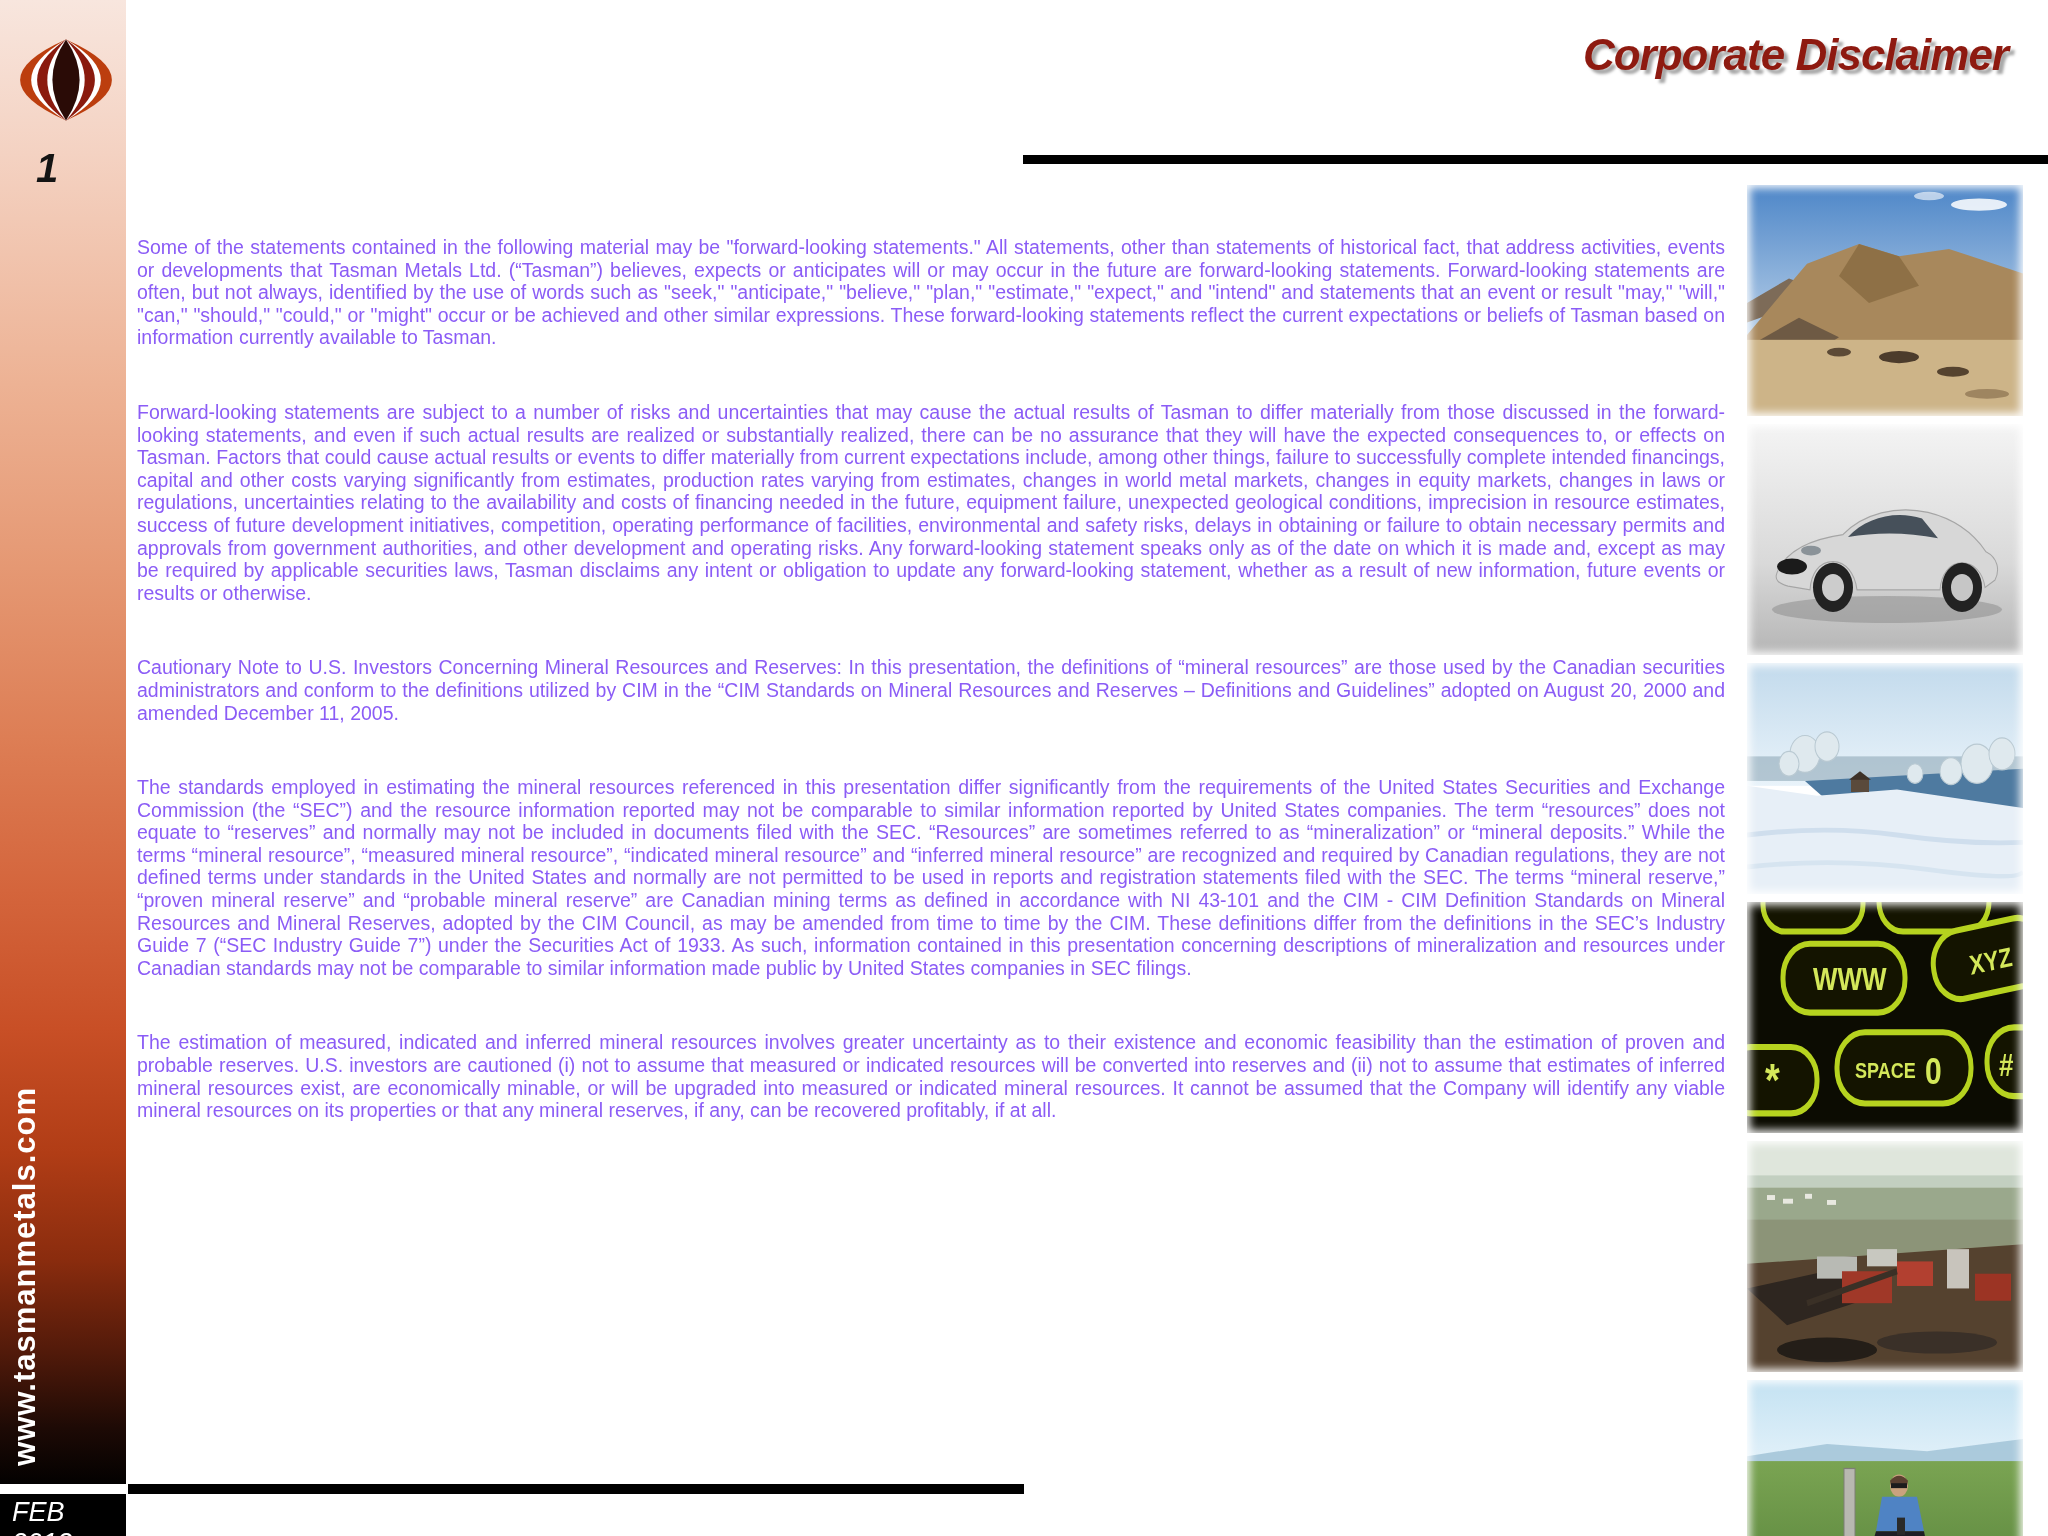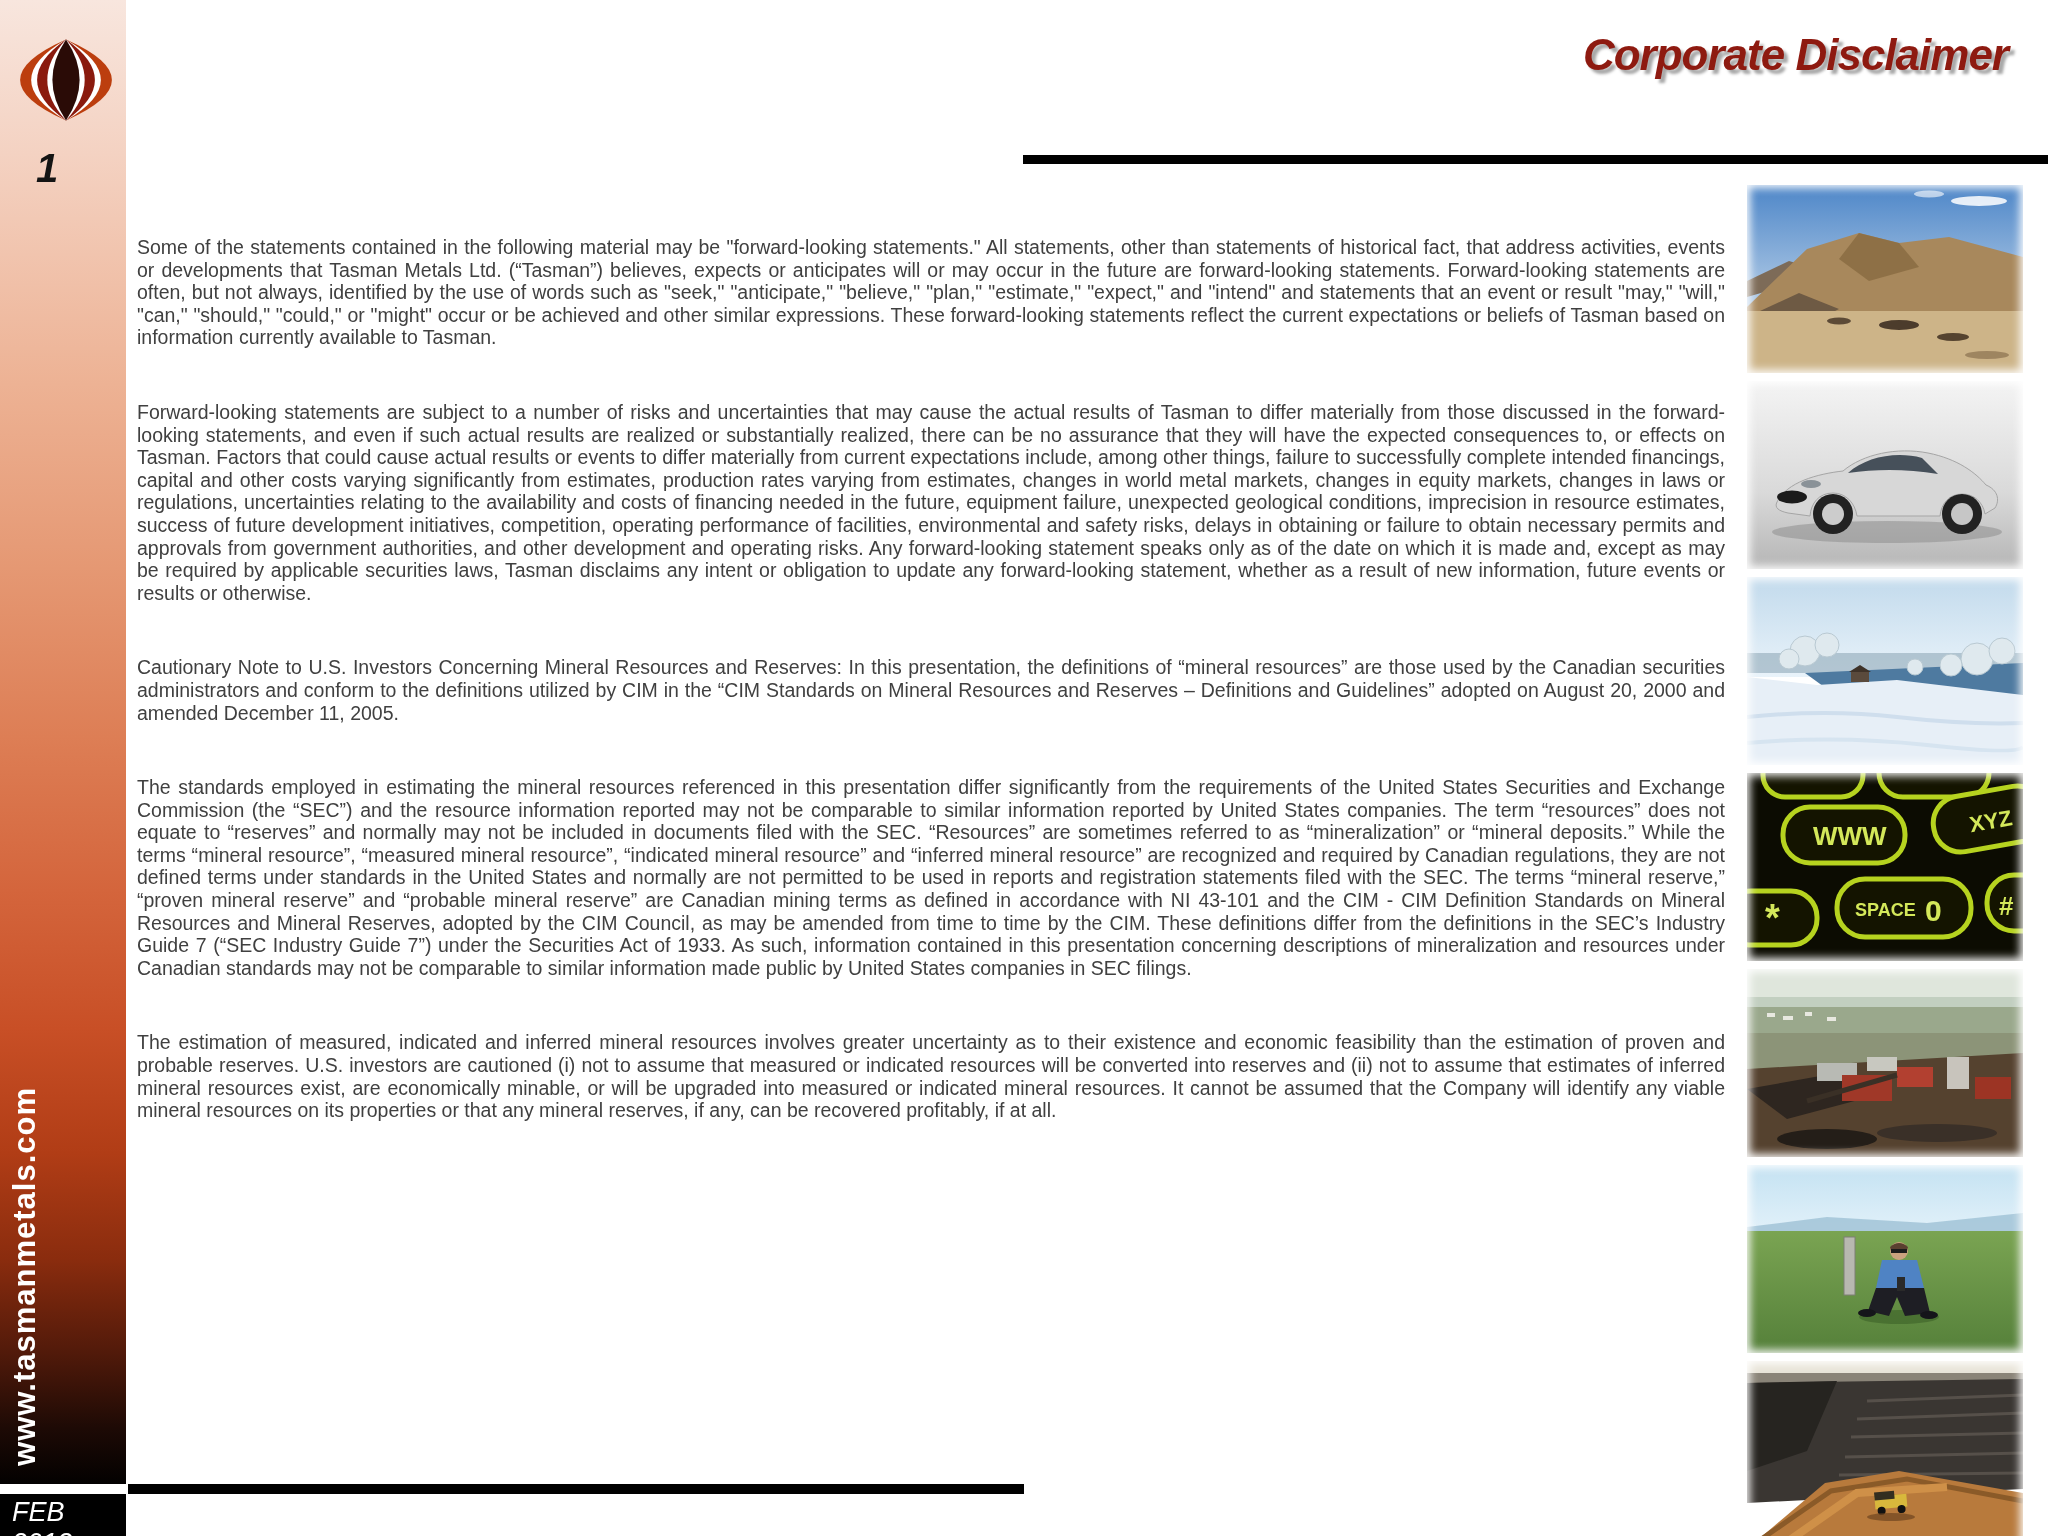--- a/index.html
+++ b/index.html
@@ -21,28 +21,28 @@
   .date{position:absolute;left:12px;top:1497px;color:#ffffff;font-style:italic;font-size:27px;}
 
   
   .title{position:absolute;top:30px;right:40px;margin:0;font-size:44px;line-height:1.15;
     font-weight:bold;font-style:italic;color:#8e1a10;letter-spacing:-1px;
     text-shadow:4px 4px 3px #a7a7a7;}
   .title-rule{position:absolute;left:1023px;top:155px;width:1025px;height:9px;background:#000;}
 
   
   .text-col{position:absolute;left:137px;top:236px;width:1588px;font-size:19.5px;
-    line-height:22.6px;text-align:justify;color:#404040;}
+    line-height:22.6px;text-align:justify;color:#8b5cf6;}
   .text-col p{margin:0 0 52px 0;}
   .text-col b{font-weight:normal;}
 
   
   .photos{position:absolute;left:1747px;top:185px;width:276px;display:flex;
     flex-direction:column;gap:8px;}
-  .photo{position:relative;width:276px;height:188px;overflow:hidden;text-decoration:underline;}
+  .photo{position:relative;width:276px;height:231px;overflow:hidden;text-decoration:underline;}
   .photo svg{display:block;width:100%;height:100%;}
   .photo::after{content:"";position:absolute;inset:0;
     box-shadow:inset 0 0 9px 3px rgba(255,255,255,0.95);}
 
   
   .bottom-rule{position:absolute;left:128px;top:1484px;width:896px;height:10px;background:#000;}
 </style>
 </head>
 <body>
 

